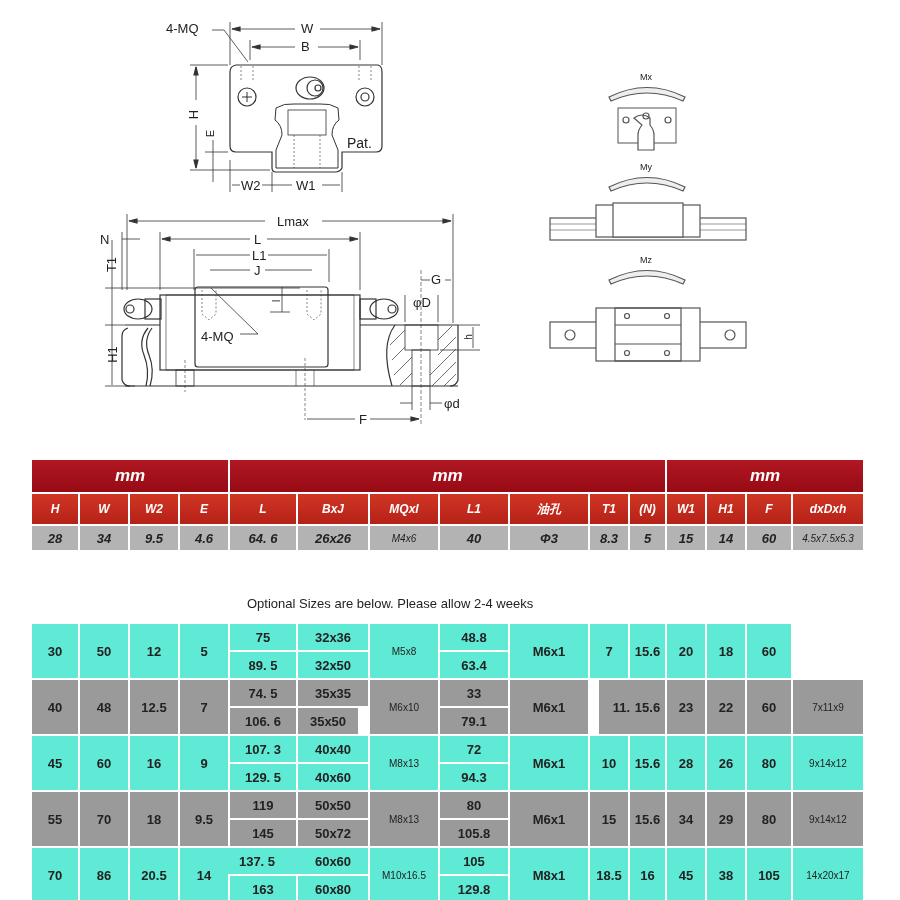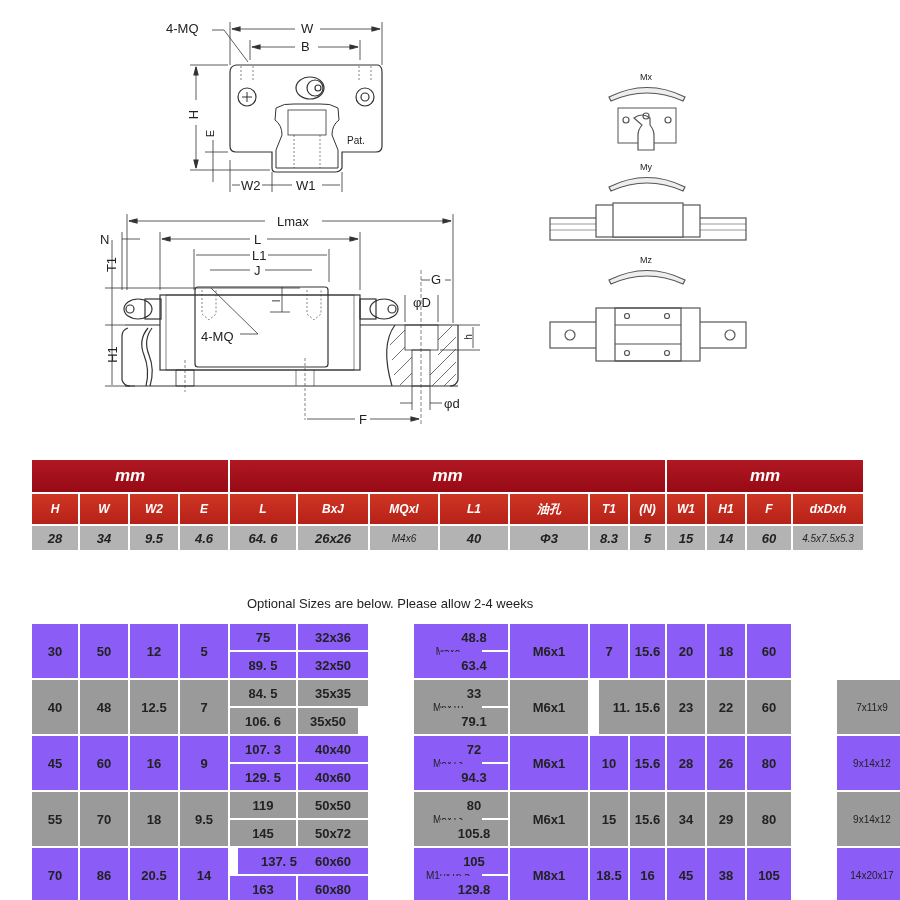--- a/index.html
+++ b/index.html
@@ -28,23 +28,23 @@
   .val-row .cell.tiny { font-size: 10px; font-weight: normal; }
 
   .note { position: absolute; left: 247px; top: 596px; font-size: 13px; color: #222; }
 
   
   .opt { position: absolute; left: 32px; top: 624px; width: 831px; }
   .opt-row { position: absolute; left: 0; height: 54px; width: 831px; }
   .opt-row .cell { position: absolute; top: 0; height: 54px; border: none; font-size: 13px; font-weight: bold; color: #222; }
   .opt-row .half { height: 26px; }
   .opt-row .half.bottom { top: 28px; }
-  .light .cell { background: #8b5cf6; }
+  .light .cell { background: #5eead4; }
   .dark .cell { background: #9a9a9a; }
-  .opt-row .cell.tiny { font-size: 10px; font-weight: normal; margin-left: 44px; }
+  .opt-row .cell.tiny { font-size: 10px; font-weight: normal; }
 </style>
 </head>
 <body>
 
 <div class="drawing">
   <svg width="900" height="450" viewBox="0 0 900 450" fill="none" stroke="#333" stroke-width="1.2">
 
     <g>
 
       <line x1="230" y1="22" x2="230" y2="65" stroke-width="0.8"></line>
@@ -237,21 +237,21 @@
       <circle cx="627" cy="353" r="2.5"></circle>
         <circle cx="667" cy="353" r="2.5"></circle>
     </g>
   </svg>
 
   <span class="dlabel" style="left:166px;top:22px;">4-MQ</span>
   <span class="dlabel" style="left:301px;top:22px;">W</span>
   <span class="dlabel" style="left:301px;top:40px;">B</span>
   <span class="dlabel vert" style="left:189px;top:108px;">H</span>
   <span class="dlabel vert" style="left:207px;top:128px;font-size:11px;">E</span>
-  <span class="dlabel" style="left:347px;top:136px;font-size:10px;">Pat.</span>
+  <span class="dlabel" style="left:347px;top:136px;font-size:14px;">Pat.</span>
   <span class="dlabel" style="left:241px;top:179px;">W2</span>
   <span class="dlabel" style="left:296px;top:179px;">W1</span>
 
   <span class="dlabel" style="left:277px;top:215px;">Lmax</span>
   <span class="dlabel" style="left:100px;top:233px;">N</span>
   <span class="dlabel" style="left:254px;top:233px;">L</span>
   <span class="dlabel" style="left:252px;top:249px;">L1</span>
   <span class="dlabel" style="left:254px;top:264px;">J</span>
   <span class="dlabel vert" style="left:104px;top:258px;">T1</span>
   <span class="dlabel" style="left:431px;top:273px;">G</span>
@@ -331,21 +331,21 @@
     <div class="cell" style="left:635px;width:38px">20</div>
     <div class="cell" style="left:675px;width:38px">18</div>
     <div class="cell" style="left:715px;width:44px">60</div>
   </div>
 
   <div class="opt-row dark" style="top: 56px;">
     <div class="cell" style="left:0;width:46px">40</div>
     <div class="cell" style="left:48px;width:48px">48</div>
     <div class="cell" style="left:98px;width:48px">12.5</div>
     <div class="cell" style="left:148px;width:48px">7</div>
-    <div class="cell half" style="left:198px;width:66px">84. 5</div>
+    <div class="cell half" style="left:198px;width:66px">74. 5</div>
     <div class="cell half bottom" style="left:198px;width:66px">106. 6</div>
     <div class="cell half" style="left:266px;width:70px">35x35</div>
     <div class="cell half bottom" style="left:266px;width:60px">35x50</div>
     <div class="cell tiny" style="left:338px;width:68px">M6x10</div>
     <div class="cell half" style="left:408px;width:68px">33</div>
     <div class="cell half bottom" style="left:408px;width:68px">79.1</div>
     <div class="cell" style="left:478px;width:78px">M6x1</div>
     <div class="cell" style="left:567px;width:52px">11.8</div>
     <div class="cell" style="left:598px;width:35px">15.6</div>
     <div class="cell" style="left:635px;width:38px">23</div>
@@ -394,21 +394,21 @@
     <div class="cell" style="left:675px;width:38px">29</div>
     <div class="cell" style="left:715px;width:44px">80</div>
     <div class="cell tiny" style="left:761px;width:70px">9x14x12</div>
   </div>
 
   <div class="opt-row light" style="top: 224px;">
     <div class="cell" style="left:0;width:46px">70</div>
     <div class="cell" style="left:48px;width:48px">86</div>
     <div class="cell" style="left:98px;width:48px">20.5</div>
     <div class="cell" style="left:148px;width:48px">14</div>
-    <div class="cell half" style="left:206px;width:82px">137. 5</div>
+    <div class="cell half" style="left:184px;width:82px">137. 5</div>
     <div class="cell half bottom" style="left:198px;width:66px">163</div>
     <div class="cell half" style="left:266px;width:70px">60x60</div>
     <div class="cell half bottom" style="left:266px;width:70px">60x80</div>
     <div class="cell tiny" style="left:338px;width:68px">M10x16.5</div>
     <div class="cell half" style="left:408px;width:68px">105</div>
     <div class="cell half bottom" style="left:408px;width:68px">129.8</div>
     <div class="cell" style="left:478px;width:78px">M8x1</div>
     <div class="cell" style="left:558px;width:38px">18.5</div>
     <div class="cell" style="left:598px;width:35px">16</div>
     <div class="cell" style="left:635px;width:38px">45</div>

